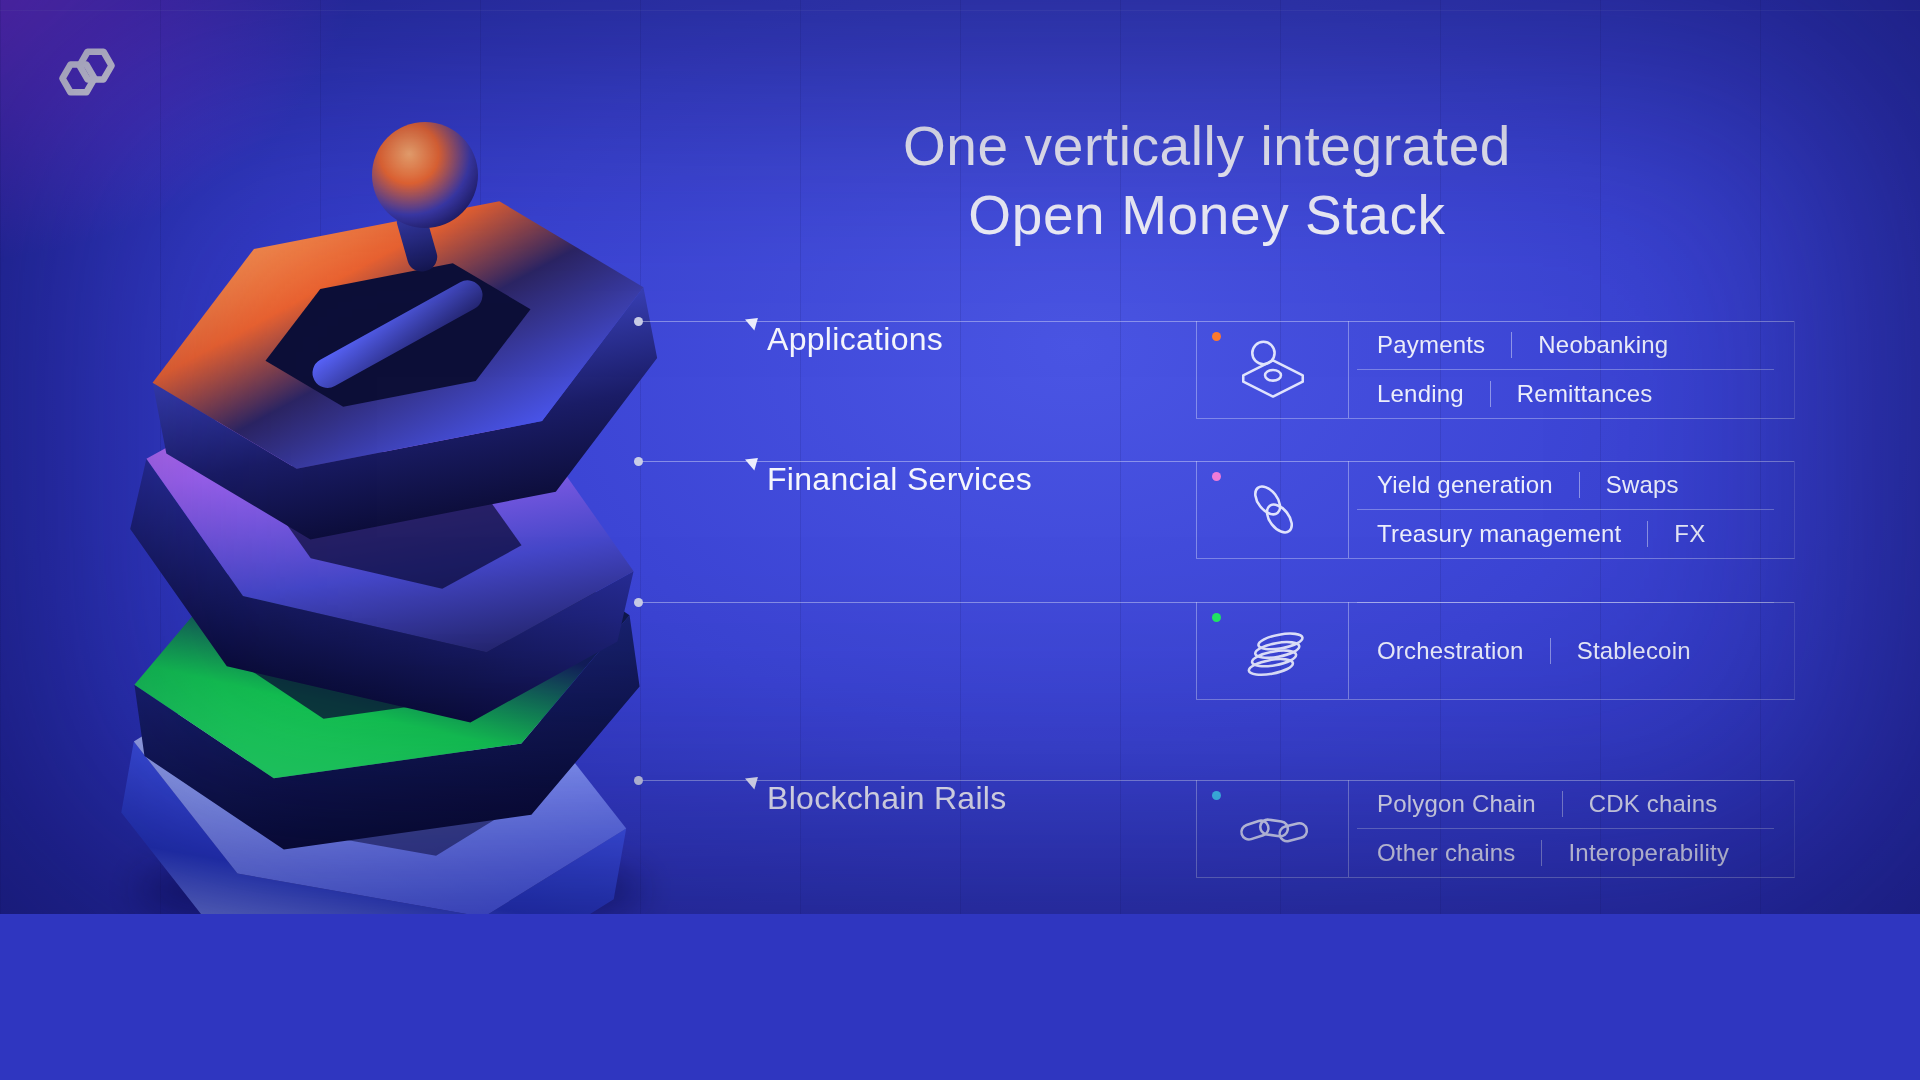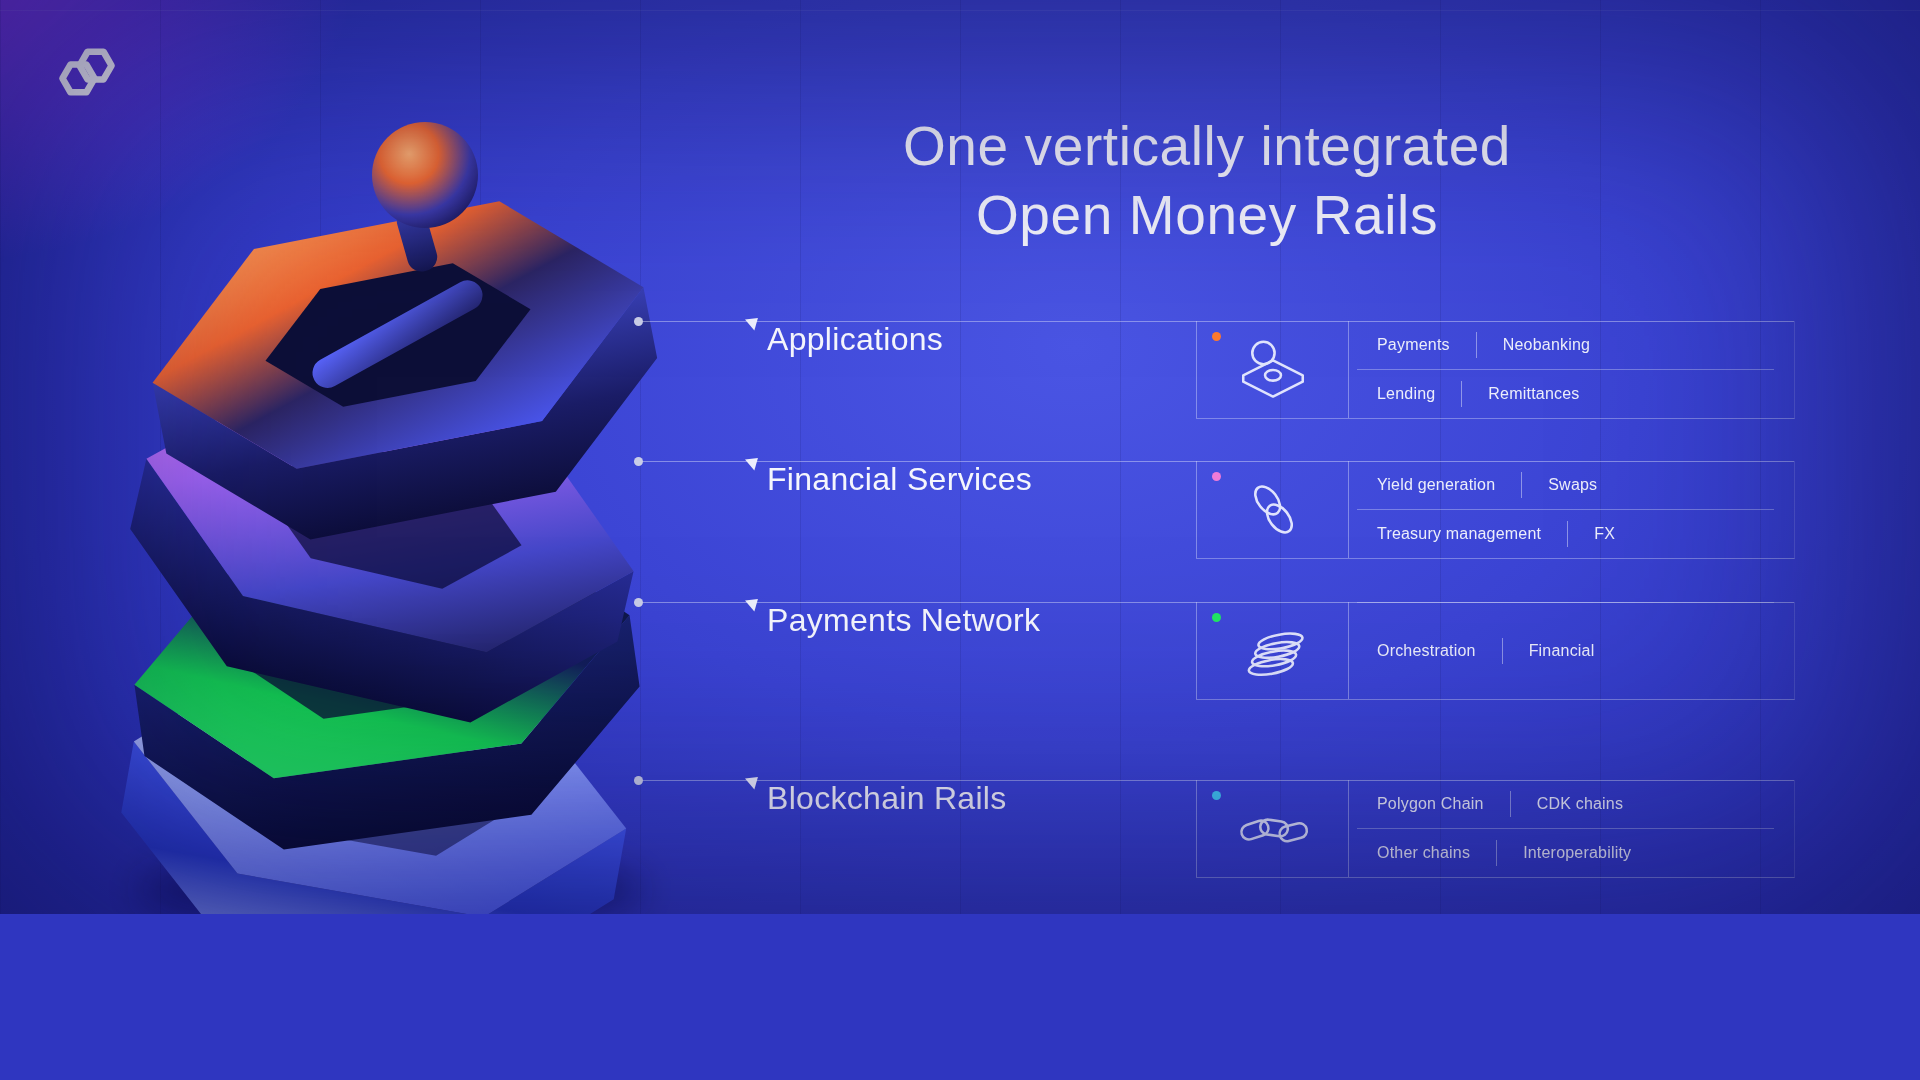--- a/index.html
+++ b/index.html
@@ -55,21 +55,21 @@
   .icon-cell{
     flex:0 0 151px;position:relative;display:flex;align-items:center;justify-content:center;
     border-left:1px solid rgba(222,226,250,0.42);
     border-right:1px solid rgba(222,226,250,0.42);
   }
   .color-dot{position:absolute;left:15px;top:11px;width:9px;height:9px;border-radius:50%;background:#fff;}
   .row-icon{width:92px;height:68px;stroke:#e9ecff;stroke-width:2.4;fill:none;
     stroke-linecap:round;stroke-linejoin:round;opacity:0.95;}
   .tags{flex:1;display:flex;flex-direction:column;}
   .tag-row{flex:1;display:flex;align-items:center;padding-left:28px;}
-  .tag{font-size:16px;color:#eceefb;letter-spacing:0.2px;white-space:nowrap;}
+  .tag{font-size:24px;color:#eceefb;letter-spacing:0.2px;white-space:nowrap;}
   .tag-divider{width:1px;height:26px;background:rgba(222,226,250,0.5);margin:0 26px;flex:0 0 auto;}
   .h-divider{height:1px;background:rgba(222,226,250,0.36);margin-left:8px;margin-right:20px;}
 </style>
 </head>
 <body>
 
 <div class="stage">
 
   <div class="grid-overlay"></div>
   <div class="hline" style="top:10px"></div>
@@ -172,21 +172,21 @@
       <polygon points="135,0 67.5,-60 -67.5,-60 -135,0 -67.5,60 67.5,60" fill="#0d0f38"></polygon>
       <rect x="-95" y="-16" width="190" height="30" rx="15" fill="url(#gBar)" transform="rotate(-18)"></rect>
     </g>
 
     <rect x="312" y="116" width="30" height="66" rx="14" fill="url(#gNeck)" transform="rotate(-16 327 149)"></rect>
     <circle cx="335" cy="85" r="53" fill="url(#gSph)"></circle>
   </svg>
 
   <div class="title">
     <span>One vertically integrated</span>
-    <span>Open Money Rails</span>
+    <span>Open Money Stack</span>
   </div>
 
   <div class="row row1">
     <div class="row-line">
       <span class="line-dot"></span>
     </div>
     <div class="row-content">
       <div class="row-label-wrap">
         <span class="arrow-marker"></span>
         <span class="row-label">Applications</span>
@@ -249,40 +249,36 @@
         </div>
       </div>
     </div>
   </div>
 
   <div class="row row3">
     <div class="row-line">
       <span class="line-dot"></span>
     </div>
     <div class="row-content">
-      <div class="row-label-wrap">
-        <span class="arrow-marker"></span>
-        <span class="row-label">Payments Network</span>
-      </div>
       <div class="cells">
         <div class="icon-cell">
           <span class="color-dot" style="background: rgb(33, 231, 99);"></span>
           <svg class="row-icon" viewBox="0 0 84 64">
             <ellipse cx="40" cy="47" rx="21" ry="6.5" transform="rotate(-10 40 47)"></ellipse>
             <ellipse cx="43" cy="39" rx="21" ry="6.5" transform="rotate(-10 43 39)"></ellipse>
             <ellipse cx="46" cy="31" rx="21" ry="6.5" transform="rotate(-10 46 31)"></ellipse>
             <ellipse cx="49" cy="23" rx="21" ry="6.5" transform="rotate(-10 49 23)"></ellipse>
           </svg>
         </div>
         <div class="tags">
           <div class="h-divider"></div>
           <div class="tag-row">
             <span class="tag">Orchestration</span>
             <span class="tag-divider"></span>
-            <span class="tag">Financial</span>
+            <span class="tag">Stablecoin</span>
           </div>
         </div>
       </div>
     </div>
   </div>
 
   <div class="row row4">
     <div class="row-line">
       <span class="line-dot"></span>
     </div>

